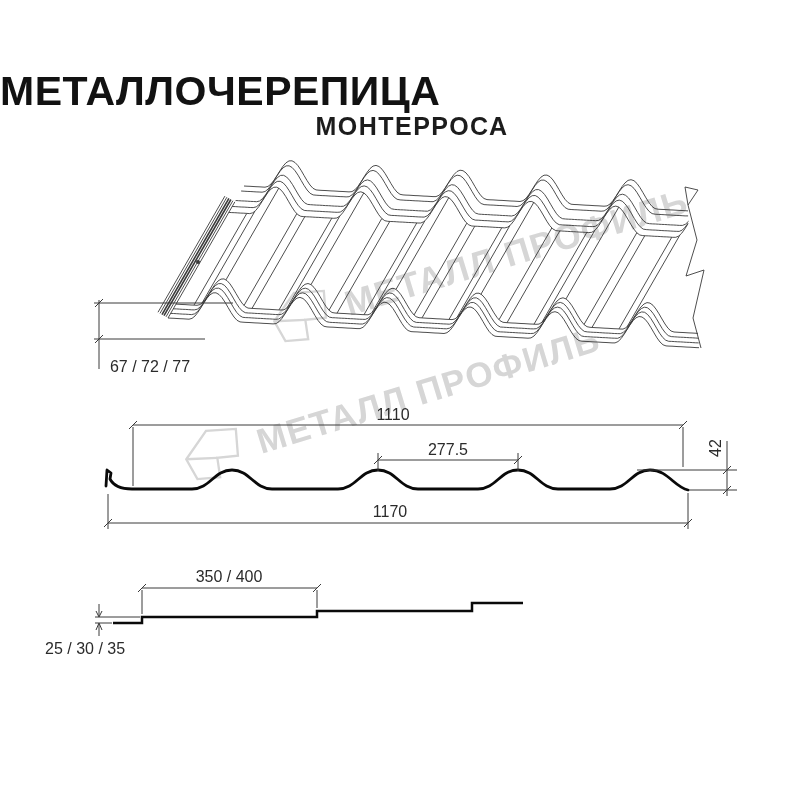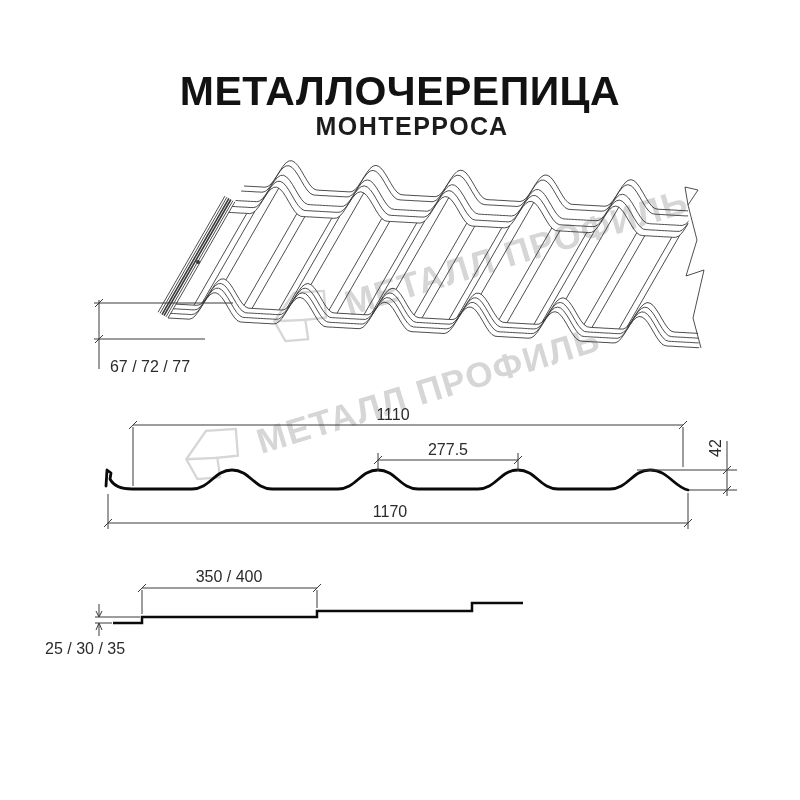--- a/index.html
+++ b/index.html
@@ -1,18 +1,18 @@
 <!DOCTYPE html>
 <html><head>
 <meta charset="utf-8">
 <style>
   html,body{margin:0;padding:0;background:#ffffff;}
   body{width:800px;height:800px;position:relative;overflow:hidden;
        font-family:"Liberation Sans", sans-serif;}
-  .title{position:absolute;left:0;top:68px;width:800px;text-align:center;
+  .title{position:absolute;left:0;top:68px;width:800px;text-align:left;
          font-size:41px;font-weight:800;letter-spacing:.5px;color:#121212;}
   .subtitle{position:absolute;left:12px;top:112px;width:800px;text-align:center;
          font-size:25px;font-weight:600;letter-spacing:1.5px;color:#1c1c1c;}
   .wm{position:absolute;display:flex;align-items:center;gap:13px;
       transform:rotate(-17deg);transform-origin:left center;
       white-space:nowrap;pointer-events:none;}
   .wm .wm-text{font-size:35px;font-weight:700;letter-spacing:1.5px;color:#d6d6d6;}
   .wm1{left:272px;top:295px;}
   .wm2{left:184px;top:433px;}
   svg text{font-family:"Liberation Sans", sans-serif;}

